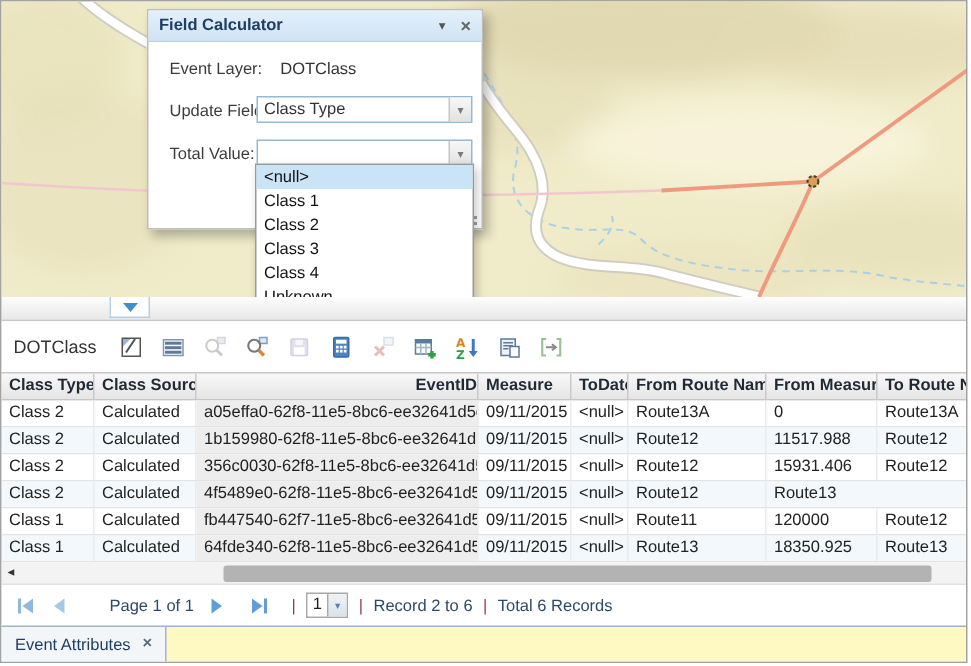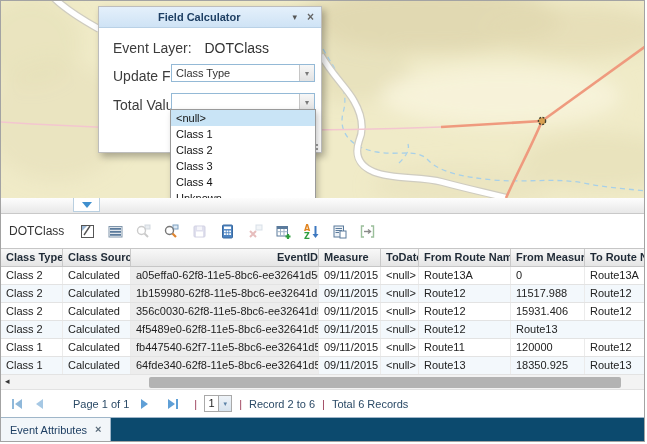--- a/index.html
+++ b/index.html
@@ -8,25 +8,25 @@
   #app { position:relative; width:645px; height:442px; border:1px solid #a3a3a3; background:#fff; overflow:hidden; }
 
   
   .map-section { position:relative; width:100%; height:197px; overflow:hidden; background:#f0ebc8; }
   .map-section svg { display:block; }
 
   
   .dialog { position:absolute; left:97px; top:5px; width:224px; height:147px; background:#fff;
             border:1px solid #bdbdbd; box-shadow:3px 4px 7px rgba(0,0,0,.28); z-index:10; }
   .dialog-titlebar { height:21px; display:flex; align-items:center; padding:0 7px;
-            background:linear-gradient(#e4f0fb,#cfe3f5); border-bottom:1px solid #b9d1e6;text-align:center; }
+            background:linear-gradient(#e4f0fb,#cfe3f5); border-bottom:1px solid #b9d1e6; }
   .dialog-title { flex:1; font-size:11px; font-weight:bold; color:#1e3f63; }
   .dialog-caret { font-size:9px; color:#555; margin-right:10px; cursor:pointer; }
   .dialog-close { font-size:12px; font-weight:bold; color:#666; cursor:pointer; line-height:1; }
-  .dlg-row { position:absolute; left:14px; font-size:14px; color:#3c3c3c; }
+  .dlg-row { position:absolute; left:14px; font-size:11px; color:#3c3c3c; }
   .dlg-label { display:inline-block; }
   .dlg-value { color:#333; }
   .combo { position:absolute; left:72px; width:144px; height:18px; border:1px solid #94b9d6; background:#fff; display:flex; }
   .combo-text { flex:1; font-size:11px; color:#333; line-height:16px; padding:0 4px; overflow:hidden; white-space:nowrap; }
   .combo-btn { width:15px; border-left:1px solid #c6c6c6; background:linear-gradient(#f7f7f7,#e2e2e2);
                display:flex; align-items:center; justify-content:center; font-size:8px; color:#7a7a7a; cursor:pointer; }
   .grip { position:absolute; right:3px; bottom:2px; width:9px; height:8px; }
   .grip i { position:absolute; width:2px; height:2px; background:#a0a0a0; }
   .grip i:nth-child(1){ right:0; bottom:0; } .grip i:nth-child(2){ right:4px; bottom:0; }
   .grip i:nth-child(3){ right:0; bottom:4px; }
@@ -71,21 +71,21 @@
   .pagerbar { height:27px; display:flex; align-items:center; padding-left:8px; background:#fff; font-size:11px; color:#2b4a66; }
   .pg-btn { width:16px; height:14px; margin-right:6px; display:flex; align-items:center; justify-content:center; cursor:pointer; }
   .pg-text { margin:0 8px 0 20px; }
   .pg-sep { color:#993a55; margin:0 7px; }
   .page-select { display:flex; width:28px; height:17px; border:1px solid #a9a9a9; background:#fff; cursor:pointer; }
   .page-select .val { flex:1; text-align:center; line-height:15px; font-size:11px; color:#222; }
   .page-select .btn { width:13px; border-left:1px solid #a9a9a9; background:linear-gradient(#eef3f8,#d7e3ee);
             display:flex; align-items:center; justify-content:center; font-size:7px; color:#5b82a6; }
 
   
-  .tabbar { height:24px; border-top:1px solid #9fb6c9; display:flex; background:#0c4a6e; }
+  .tabbar { height:24px; border-top:1px solid #9fb6c9; display:flex; background:#fef9c3; }
   .tab { display:flex; align-items:center; padding:0 9px; background:#f2f6f9; border-right:1px solid #9fb6c9; cursor:pointer; }
   .tab-label { font-size:11px; color:#1e3f63; margin-right:8px; white-space:nowrap; }
   .tab-close { font-size:11px; font-weight:bold; color:#5a6b7a; line-height:1; cursor:pointer; }
 </style>
 </head>
 <body>
 
 <div id="app">
 
   <div class="map-section">

